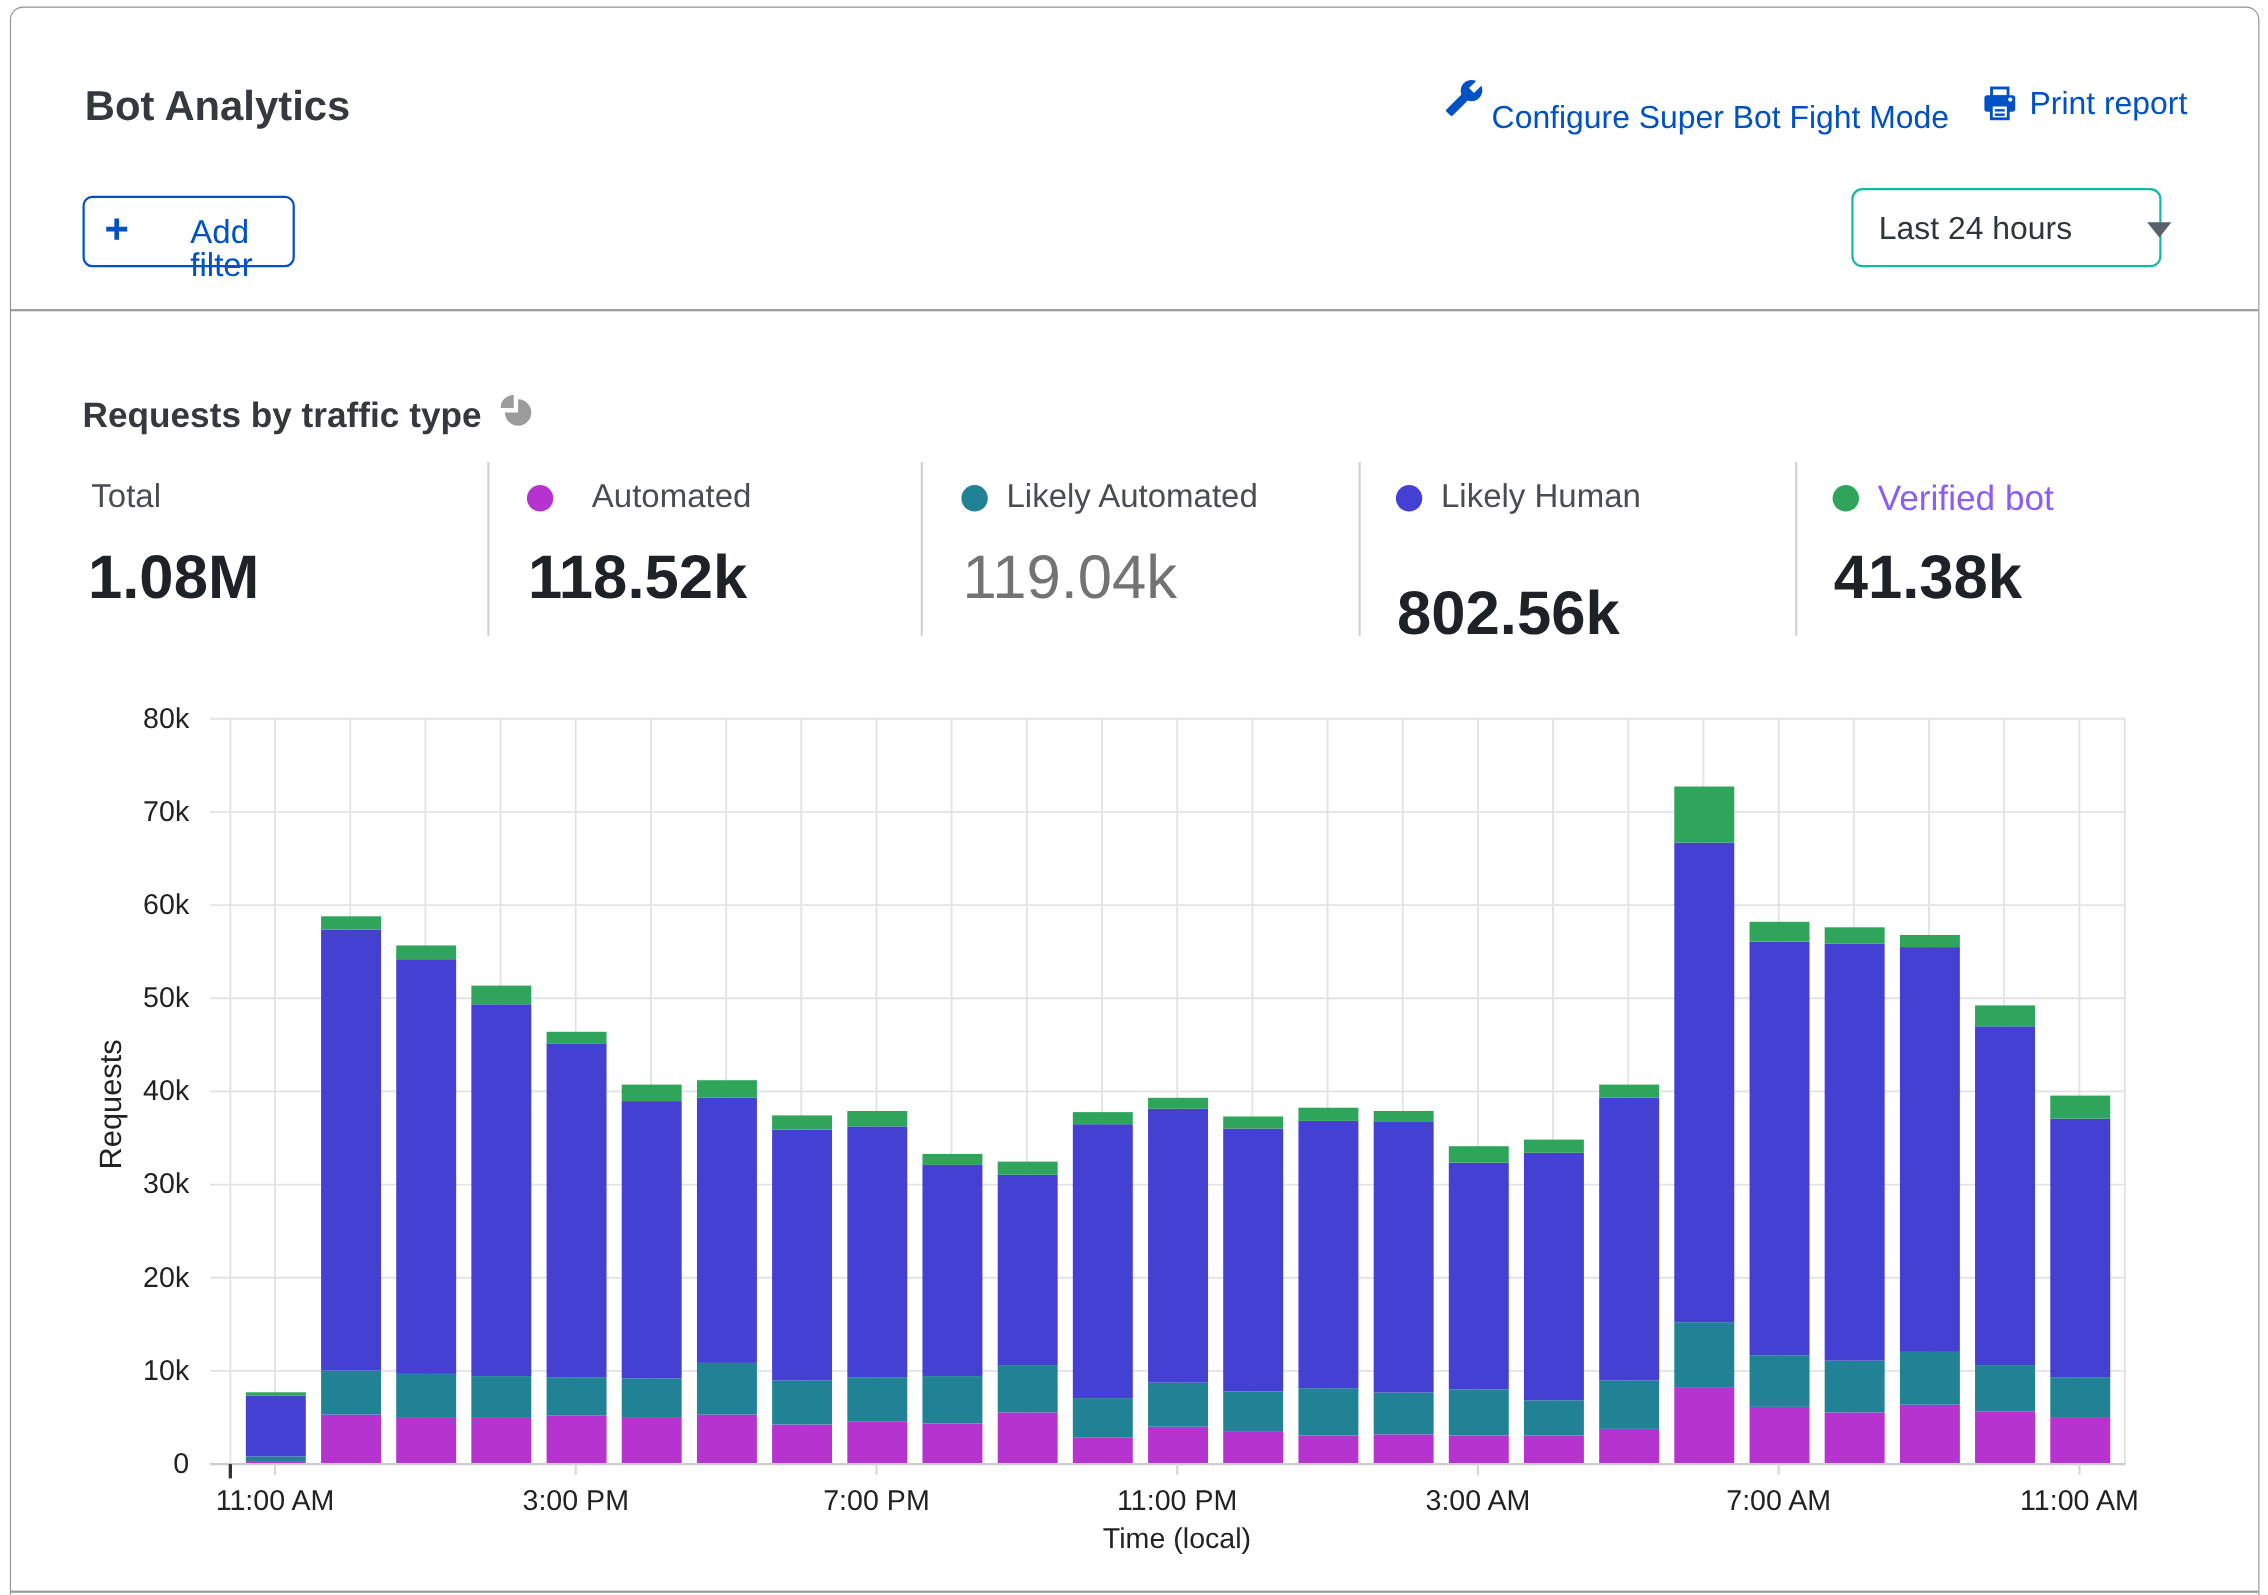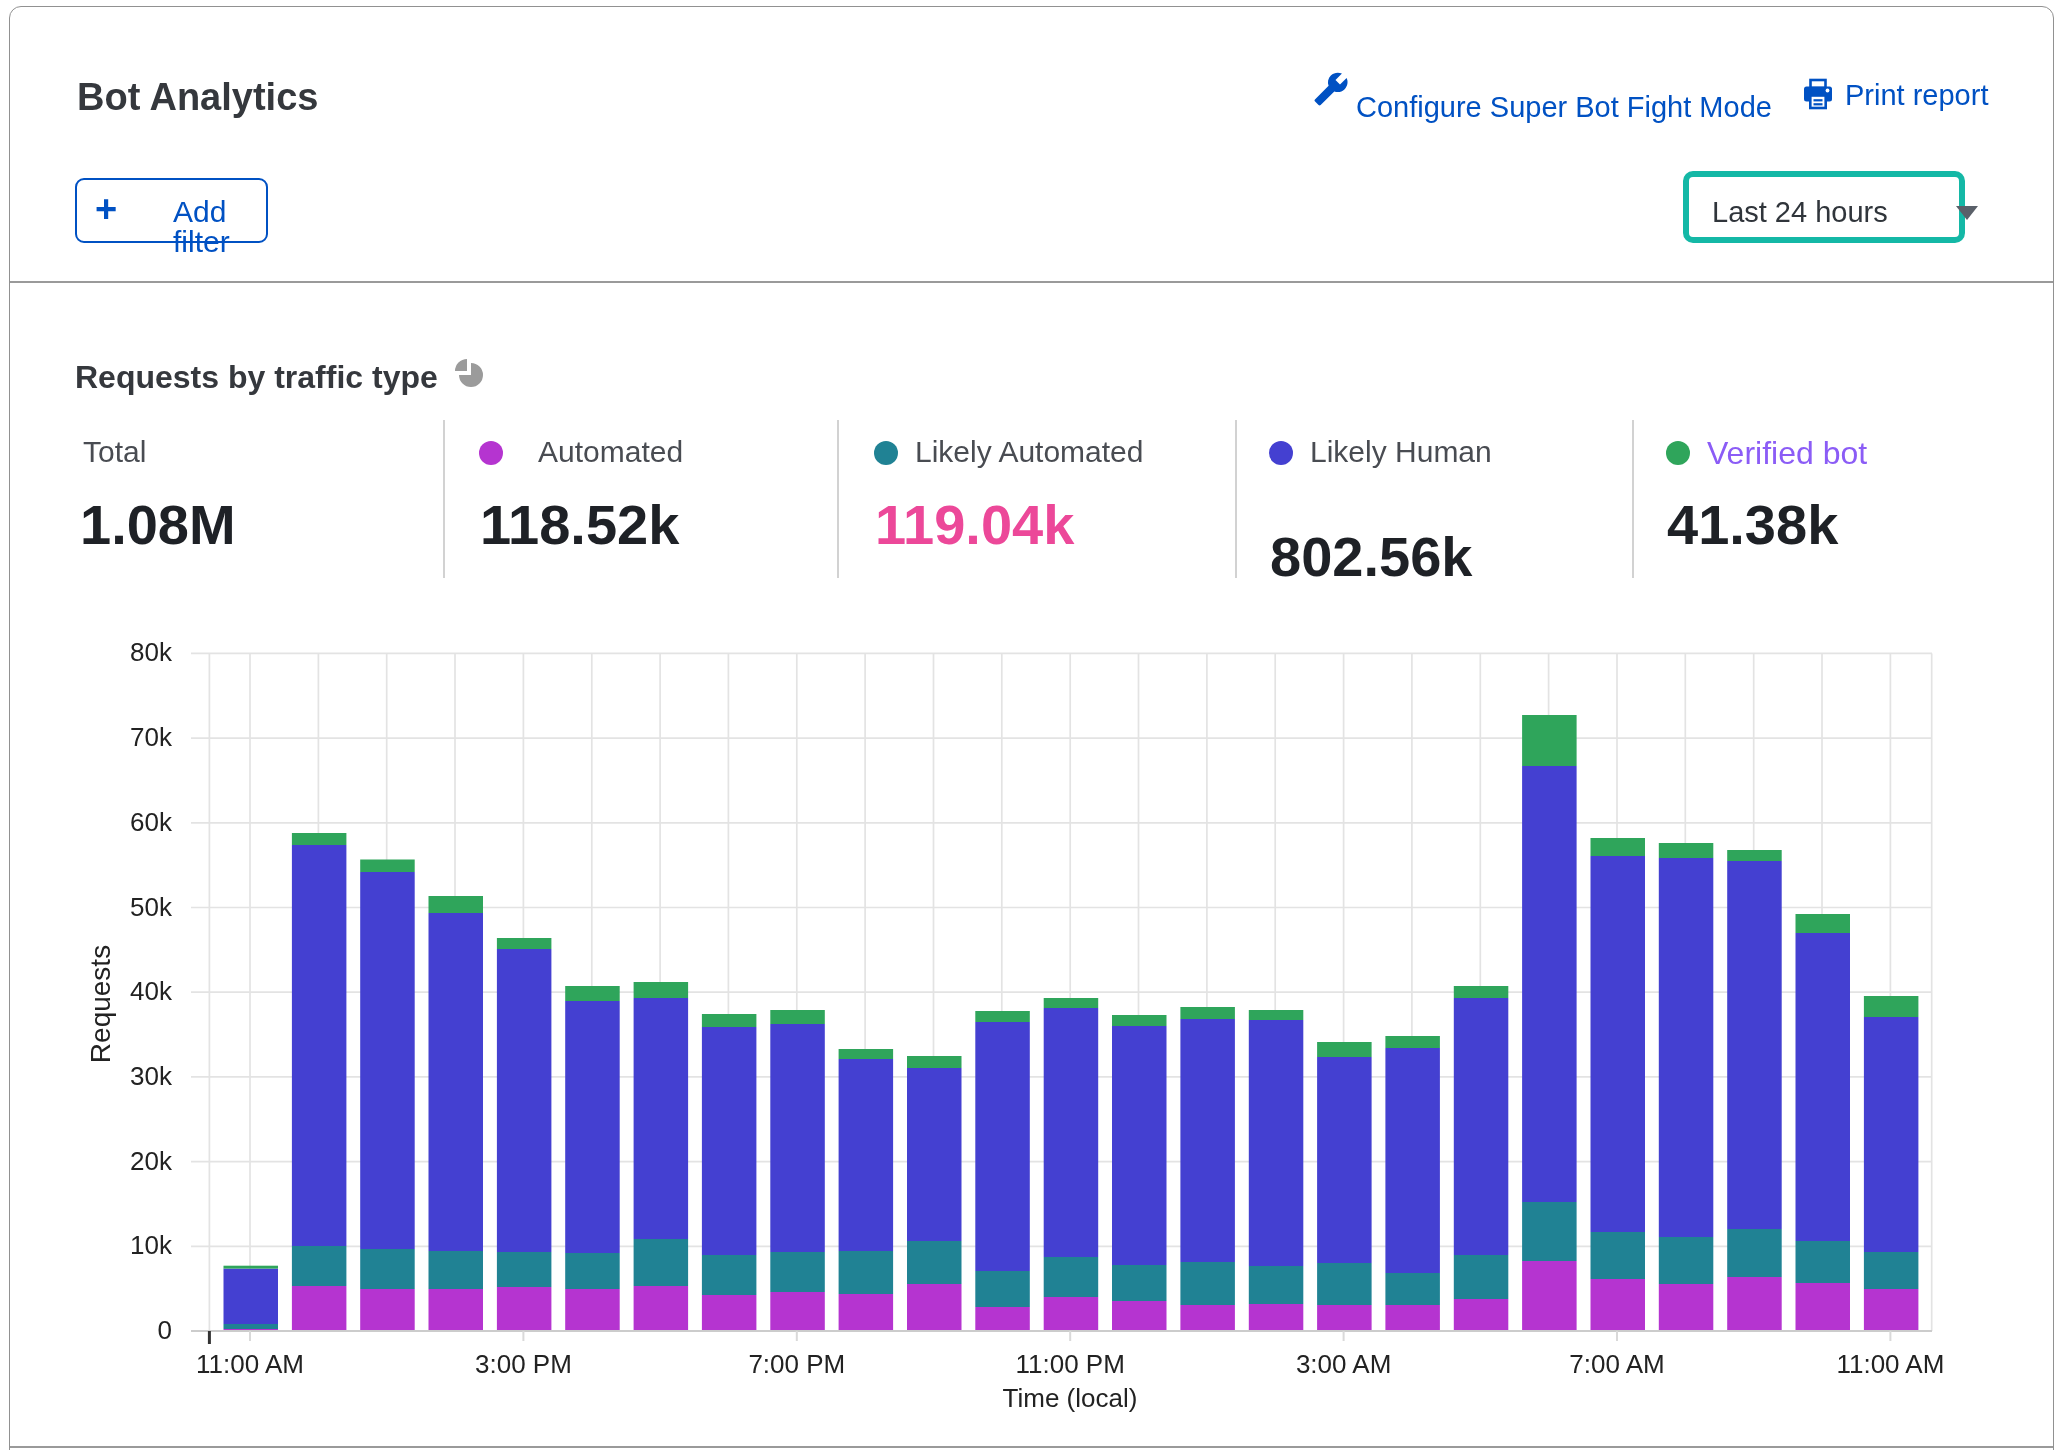--- a/index.html
+++ b/index.html
@@ -28,41 +28,41 @@
 <rect x="10.5" y="21.2" width="9" height="2.2" fill="#0051c3"></rect>
 <rect x="10.5" y="25.2" width="9" height="2.2" fill="#0051c3"></rect>
 </svg>
 <div class="abs blue" style="left:1845px; top:81px; font-size:29px; line-height:1;text-align:right;">Print report</div>
 
 <div class="abs" style="left:75px; top:178px; width:193px; height:65px; border:2.5px solid #0051c3; border-radius:9px;">
   <span class="abs blue" style="left:18px; top:10px; font-size:38px; font-weight:600; line-height:1;">+</span>
   <span class="abs blue" style="left:58px; top:17px; font-size:30px; line-height:1;margin-left:38px;">Add filter</span>
 </div>
 
-<div class="abs" style="left:1683px; top:171px; width:282px; height:72px; border:6px solid #14b8a6; border-radius:10px;">
+<div class="abs" style="left:1683px; top:171px; width:282px; height:72px; border:2px solid #14b8a6; border-radius:10px;">
   <span class="abs" style="left:23px; top:21px; font-size:29px; color:#30353b; line-height:1;">Last 24 hours</span>
   <span class="abs" style="left:267px; top:29px; width:0; height:0; border-left:11px solid transparent; border-right:11px solid transparent; border-top:14px solid #5a6069;"></span>
 </div>
 
 <div class="abs" style="left:10px; top:281px; width:2043px; height:2px; background:#9a9a9a;"></div>
 
 <div class="abs" style="left:75px; top:361px; font-size:32px; font-weight:bold; color:#35383d; line-height:1;">Requests by traffic type</div>
 <svg class="abs" style="left:455px; top:359px;" width="30" height="30" viewBox="0 0 30 30">
   <path fill="#9b9b9b" d="M16 16 L16 4 A12 12 0 1 1 4 16 Z"></path>
   <path fill="#9b9b9b" d="M12 12 L12 0 A12 12 0 0 0 0 12 Z"></path>
 </svg>
 
 <div class="abs" style="left:83px; top:437px; font-size:30px; color:#494c52; line-height:1;">Total</div>
 <div class="abs" style="left:80px; top:497px; font-size:56px; font-weight:bold; color:#1e2126; line-height:1;">1.08M</div>
 <span class="abs" style="left:479px; top:441px; width:24px; height:24px; border-radius:50%; background:#b534d0;"></span>
 <div class="abs" style="left:520px; top:437px; font-size:30px; color:#494c52; line-height:1;margin-left:18px;">Automated</div>
 <div class="abs" style="left:480px; top:497px; font-size:56px; font-weight:bold; color:#1e2126; line-height:1;">118.52k</div>
 <span class="abs" style="left:874px; top:441px; width:24px; height:24px; border-radius:50%; background:#208294;"></span>
 <div class="abs" style="left:915px; top:437px; font-size:30px; color:#494c52; line-height:1;">Likely Automated</div>
-<div class="abs" style="left:875px; top:497px; font-size:56px; font-weight:bold; color:#ec4899; line-height:1;">119.04k</div>
+<div class="abs" style="left:875px; top:497px; font-size:56px; font-weight:normal; color:#737373; line-height:1;">119.04k</div>
 <span class="abs" style="left:1269px; top:441px; width:24px; height:24px; border-radius:50%; background:#4440d1;"></span>
 <div class="abs" style="left:1310px; top:437px; font-size:30px; color:#494c52; line-height:1;">Likely Human</div>
 <div class="abs" style="left:1270px; top:497px; font-size:56px; font-weight:bold; color:#1e2126; line-height:1;margin-top:32px;">802.56k</div>
 <span class="abs" style="left:1666px; top:441px; width:24px; height:24px; border-radius:50%; background:#2fa55b;"></span>
 <div class="abs" style="left:1707px; top:437px; font-size:32px; color:#8b5cf6; line-height:1;">Verified bot</div>
 <div class="abs" style="left:1667px; top:497px; font-size:56px; font-weight:bold; color:#1e2126; line-height:1;">41.38k</div>
 <div class="abs" style="left:443px; top:420px; width:2px; height:158px; background:#d2d2d2;"></div>
 <div class="abs" style="left:837px; top:420px; width:2px; height:158px; background:#d2d2d2;"></div>
 <div class="abs" style="left:1235px; top:420px; width:2px; height:158px; background:#d2d2d2;"></div>
 <div class="abs" style="left:1632px; top:420px; width:2px; height:158px; background:#d2d2d2;"></div>

